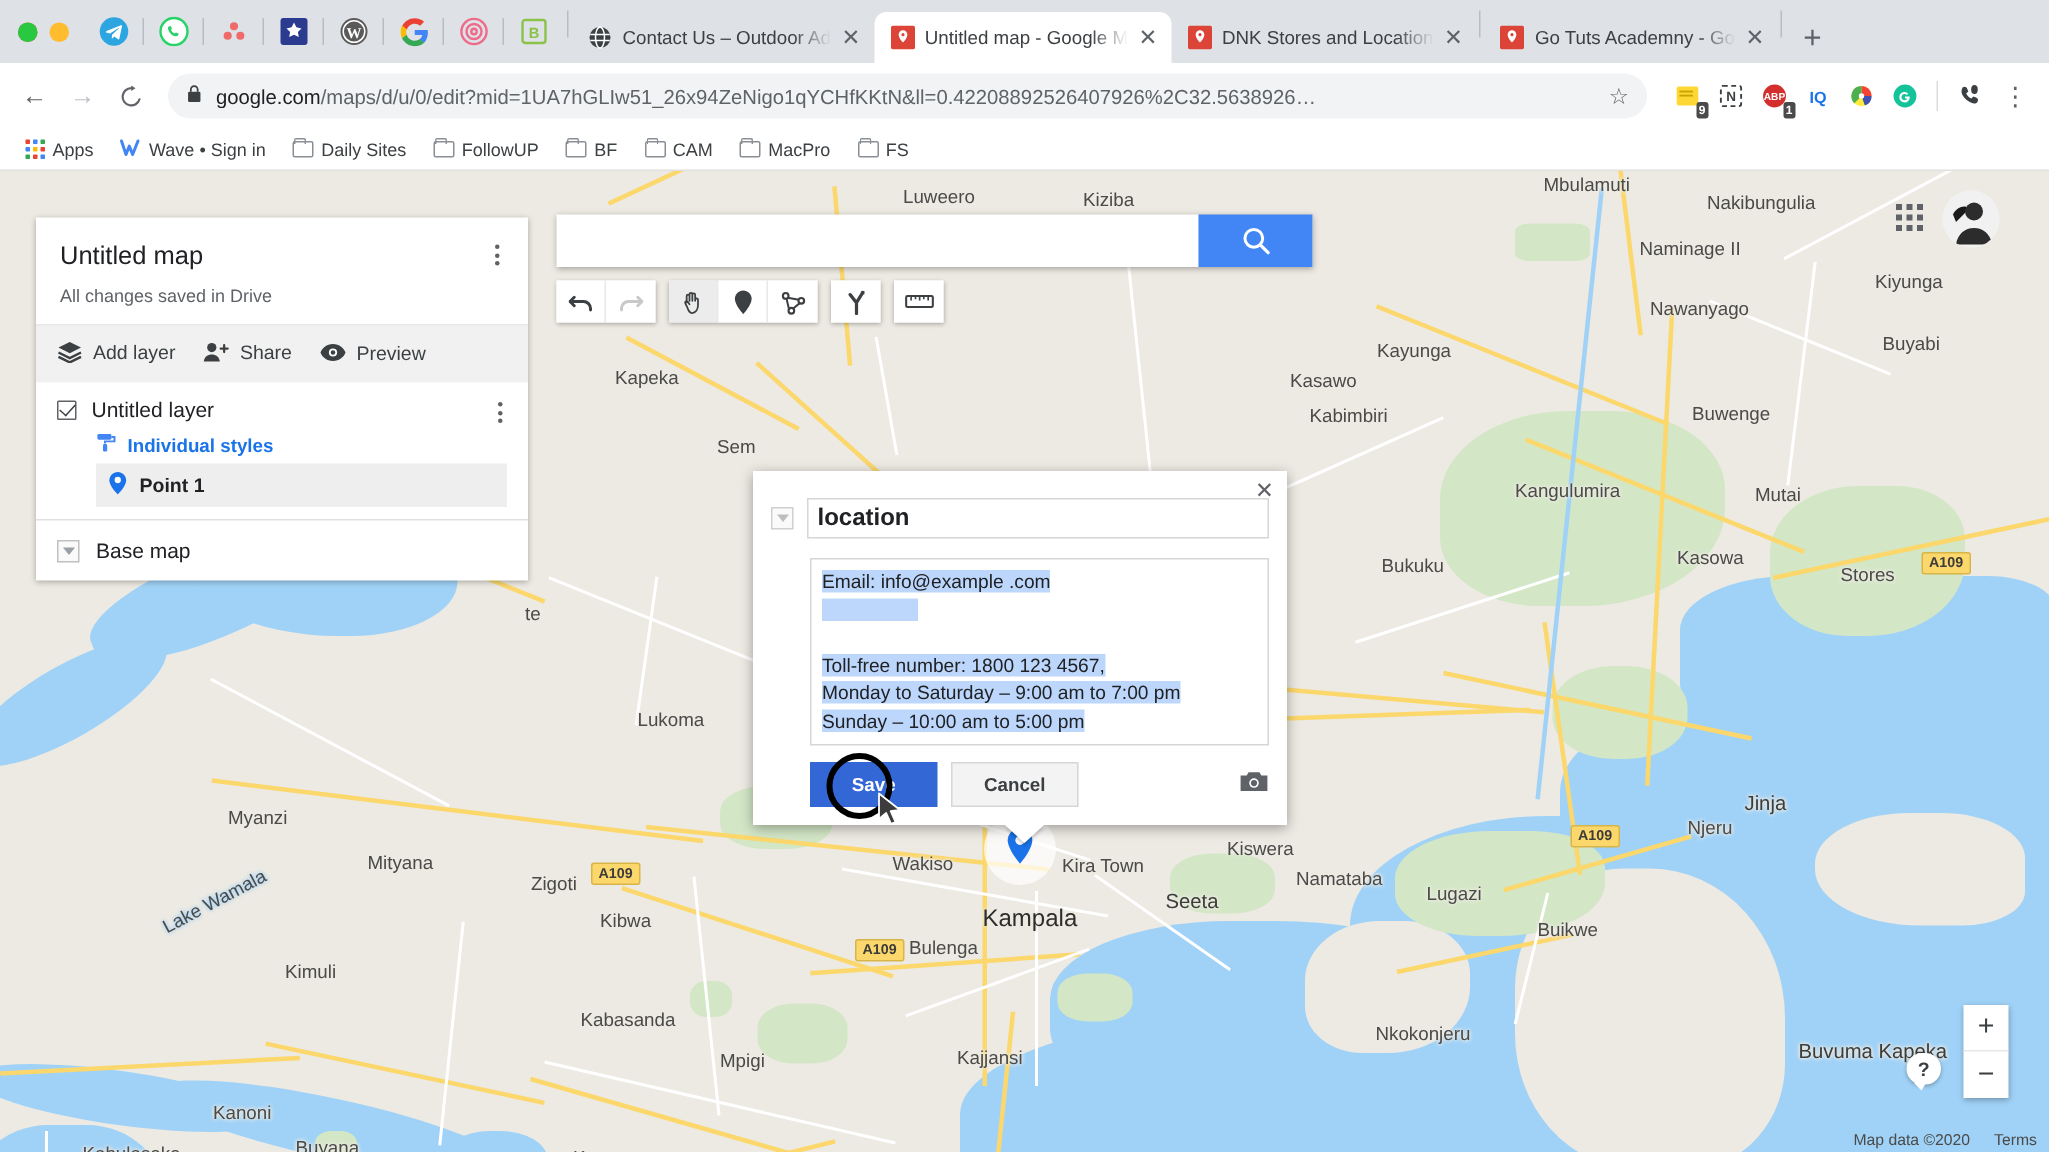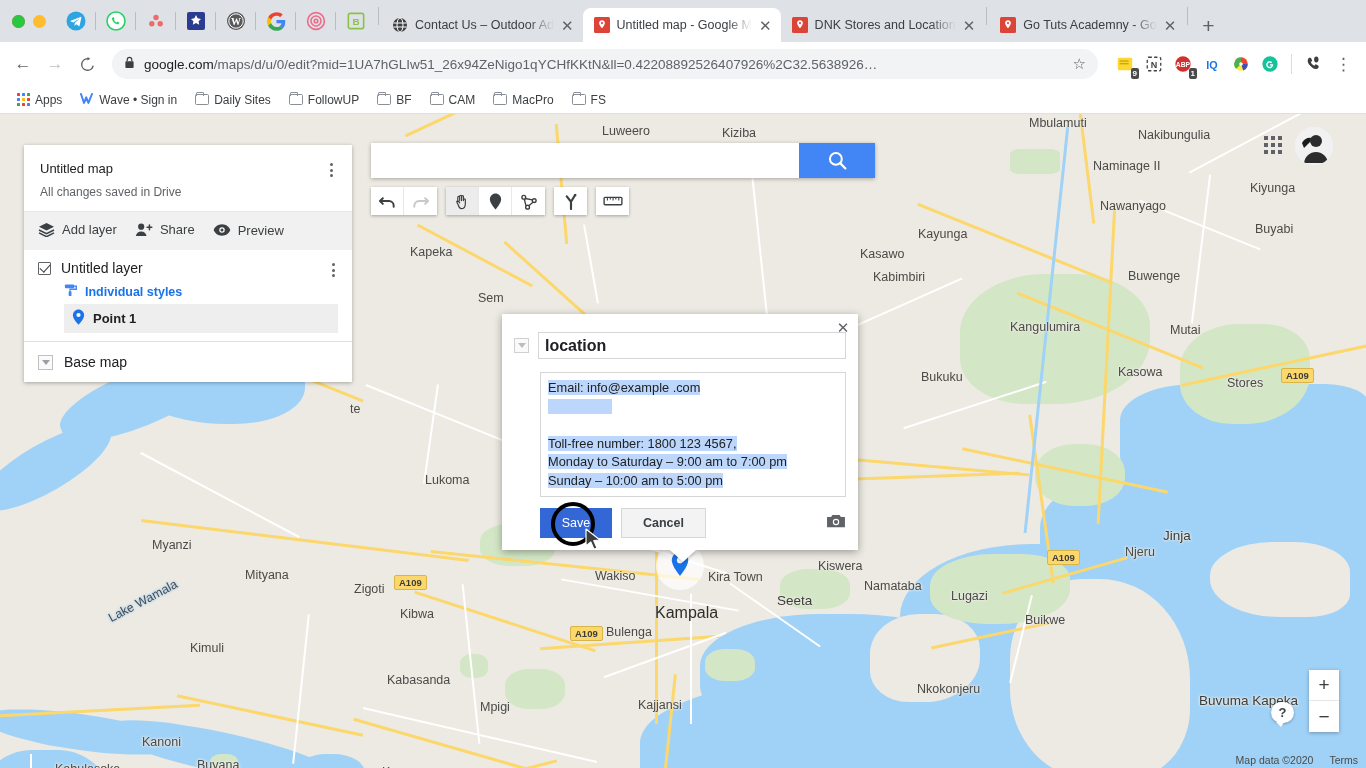--- a/index.html
+++ b/index.html
@@ -115,21 +115,21 @@
     position: absolute; background: #fbd76c; border: 1px solid #d8b548;
     border-radius: 2px; font-size: 9.5px; color: #3c3c3a; padding: 1px 4px; font-weight: bold;
   }
 
   
   .panel {
     position: absolute; left: 24px; top: 31px; width: 328px;
     background: #fff; box-shadow: 0 1px 4px rgba(0,0,0,.3); font-size: 13px; color: #3c4043;
   }
   .panel-head { padding: 16px 16px 8px 16px; position: relative; }
-  .panel-title { font-size: 13px; color: #202124; font-weight: 400; }
+  .panel-title { font-size: 17px; color: #202124; font-weight: 400; }
   .panel-sub { font-size: 12px; color: #5f6368; margin-top: 9px; padding-bottom: 4px; }
   .dots-v {
     position: absolute; right: 10px; top: 14px; width: 22px; height: 22px;
     display: flex; flex-direction: column; align-items: center; justify-content: center; gap: 2.5px;
   }
   .dots-v i { width: 3px; height: 3px; border-radius: 50%; background: #5f6368; display: block; }
   .panel-actions {
     display: flex; align-items: center; gap: 18px;
     background: #f1f1f1; padding: 10px 14px; font-size: 13px; color: #3c4043;
     border-top: 1px solid #e8e8e8;
@@ -213,22 +213,22 @@
     flex: 1; height: 27px; border: 1px solid #d6d6d6; padding: 0 6px;
     font-size: 16px; font-weight: bold; color: #202124; display: flex; align-items: center;
   }
   .popup-body {
     margin: 13px 0 0 26px; border: 1px solid #d6d6d6; min-height: 103px;
     padding: 6px 7px; font-size: 12.8px; color: #202124; line-height: 1.45;
   }
   .popup-body span.sel { background: #bcd7fb; }
   .popup-foot { display: flex; align-items: center; margin: 11px 0 0 26px; position: relative; }
   .btn-save {
-    background: #3367d6; color: #fff; font-size: 12.5px; font-weight: normal;
-    padding: 8px 0; width: 72px; text-align: center;
+    background: #3367d6; color: #fff; font-size: 12.5px; font-weight: bold;
+    padding: 8px 0; width: 85px; text-align: center;
   }
   .btn-cancel {
     background: #f3f3f3; border: 1px solid #d6d6d6; color: #3c4043;
     font-size: 12.5px; font-weight: bold; padding: 7px 0; width: 85px;
     text-align: center; margin-left: 9px;
   }
   .cam-icon { margin-left: auto; color: #5f6368; }
   .click-ring {
     position: absolute; left: 11px; top: -6px; width: 44px; height: 44px;
     border: 4px solid #000; border-radius: 50%; pointer-events: none;

